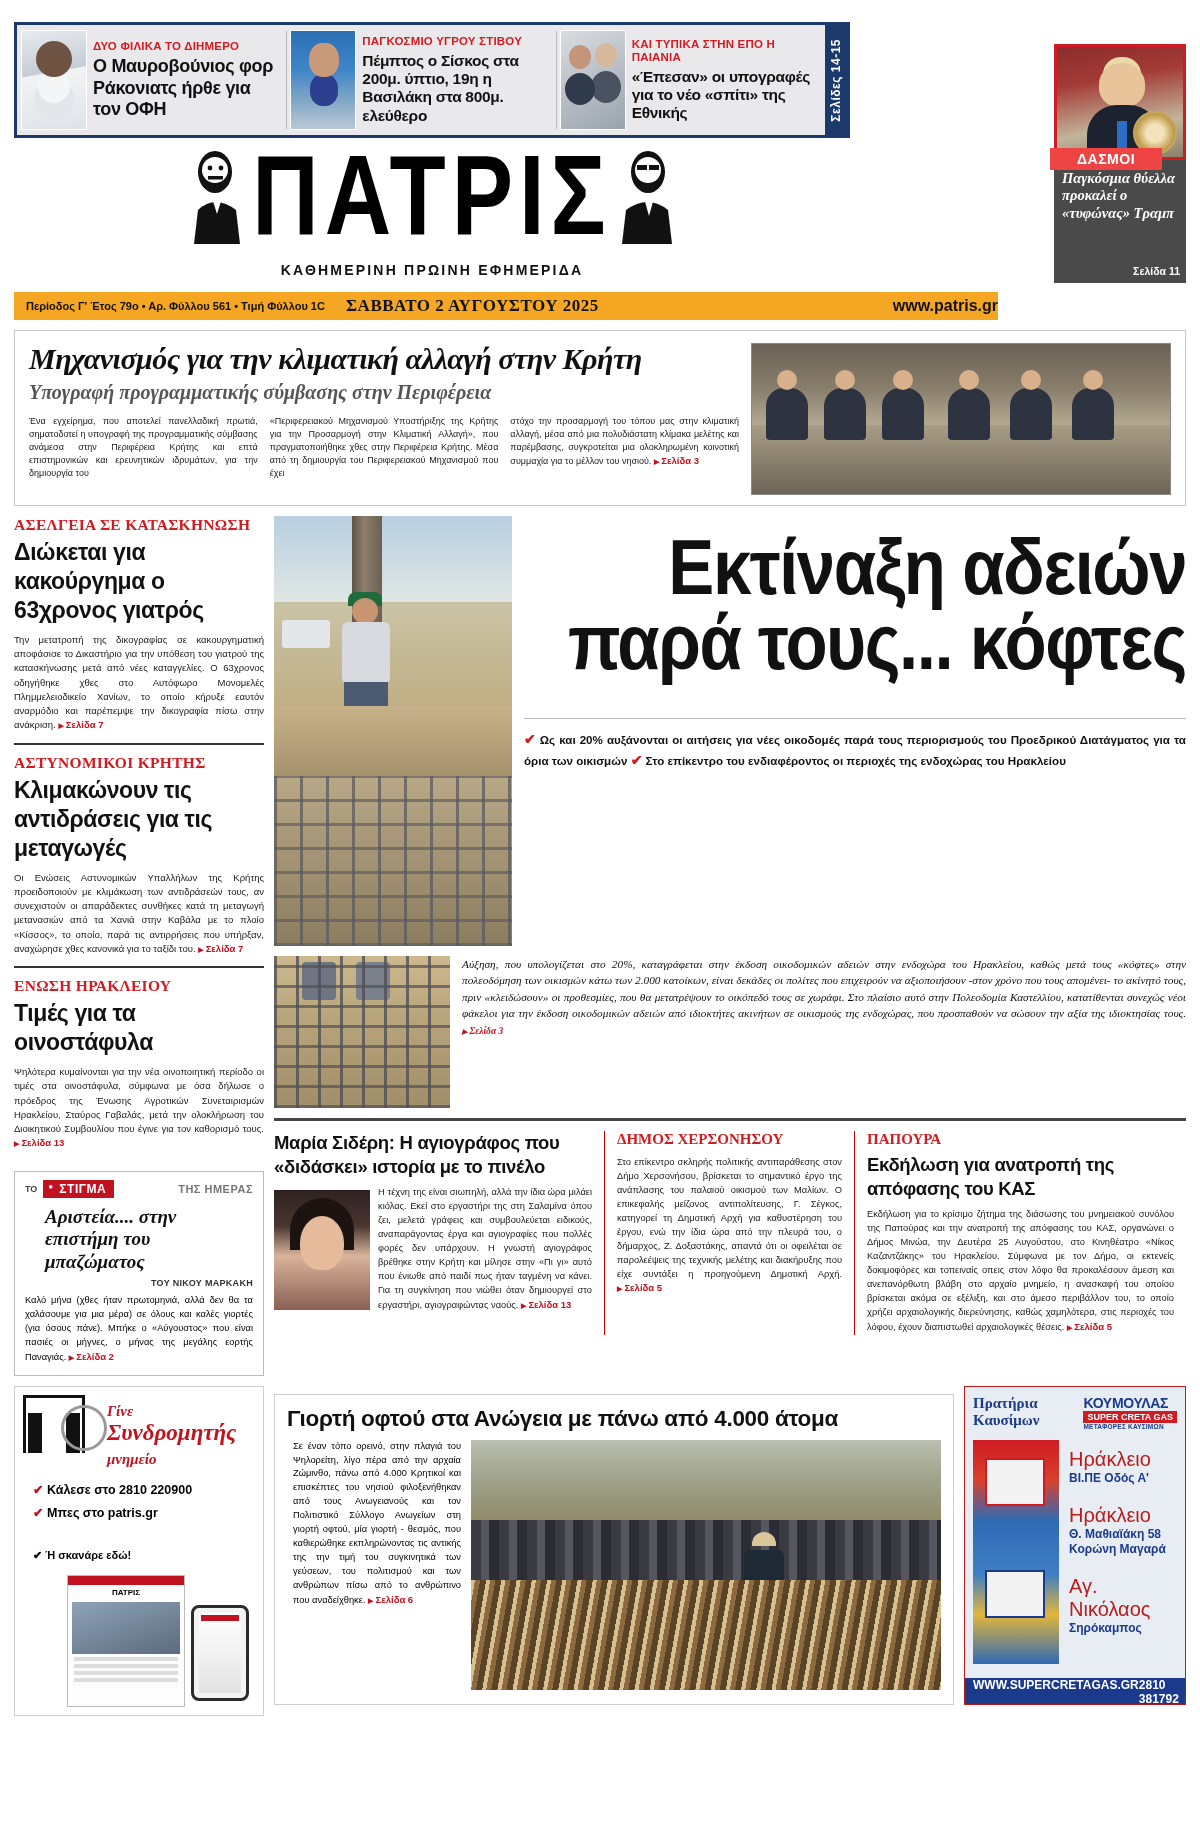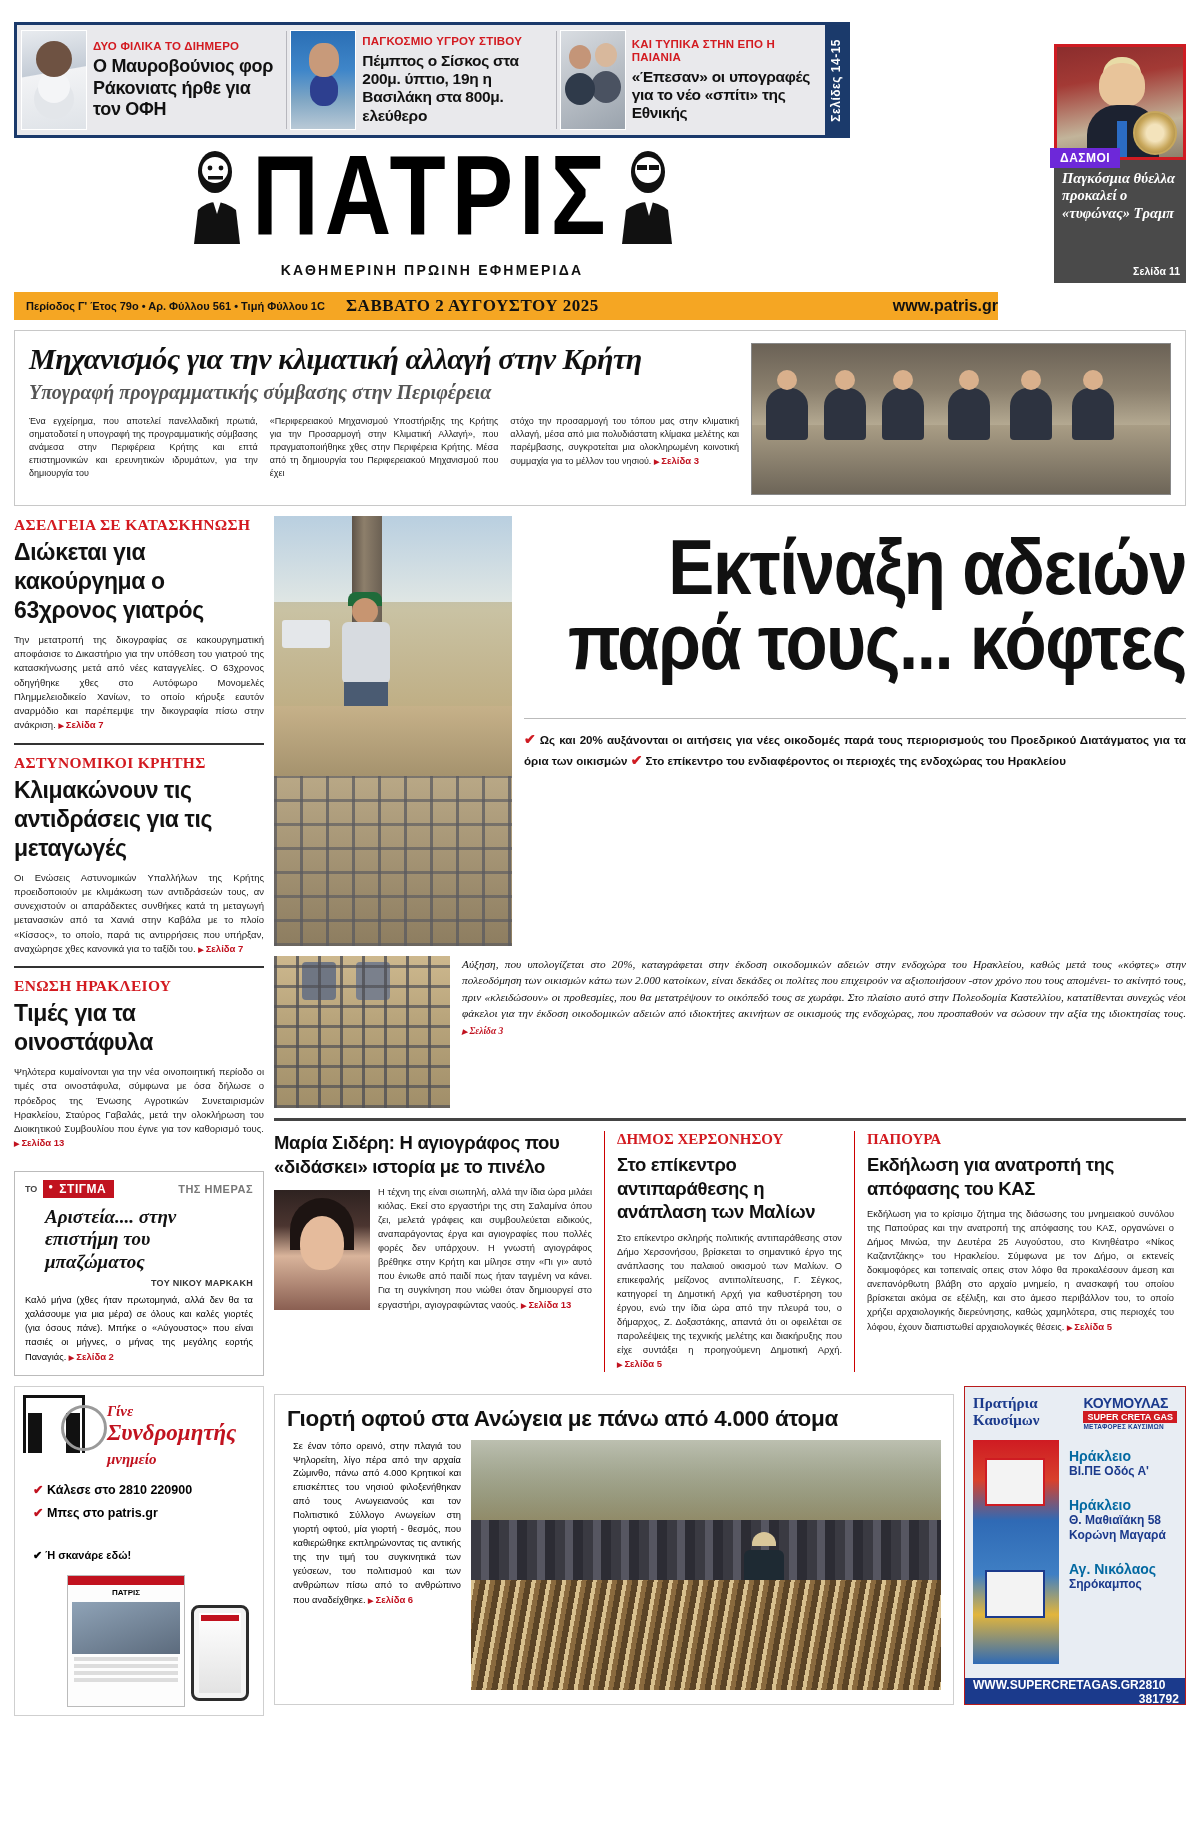--- a/index.html
+++ b/index.html
@@ -75,22 +75,22 @@
     content:""; position:absolute; left:30px; top:58px; width:72px; height:56px;
     background:#1c2230; border-radius: 30px 30px 0 0;
   }
   .trump-seal {
     position:absolute; right:6px; bottom:2px; width:44px; height:44px; border-radius:50%;
     background: radial-gradient(circle, #f3e3bb 30%, #c9a85c 60%, #8a6f32 100%);
     border:2px solid #c7a75b; z-index:3;
   }
   .trump-tie { position:absolute; left:60px; top:74px; width:10px; height:40px; background:#2b6cc4; z-index:4; }
   .dasmoi-tag {
-    position: absolute; left: -4px; top: 104px; background: #6d28d9; color: #fff;
-    font-weight: bold; font-size: 12px; padding: 3px 10px; letter-spacing: .5px; z-index: 5;
+    position: absolute; left: -4px; top: 104px; background: #ef4444; color: #fff;
+    font-weight: bold; font-size: 14px; padding: 3px 27px; letter-spacing: .5px; z-index: 5;
   }
   .trump-caption {
     margin-top: -6px; background: #4a4a4a; color: #fff; padding: 16px 8px 8px 8px;
     font-style: italic; font-weight: bold; font-size: 14.5px; line-height: 1.2; height: 112px;
     font-family: "Liberation Serif", serif;
   }
   .trump-page {
     background: #4a4a4a; color: #fff; font-size: 10.5px; font-weight: bold;
     text-align: right; padding: 0 6px 6px 0; margin-top: -1px;
   }
@@ -358,21 +358,21 @@
   .gas-logo .mt { color: #1b3a8c; font-size: 6.5px; font-weight: bold; letter-spacing: .2px; }
   .gas-body { position: relative; height: 270px; }
   .gas-strip {
     position:absolute; left: 8px; top: 6px; width: 86px; bottom: 40px;
     background: linear-gradient(180deg,#cf1b22 0%, #d8412c 18%, #2f6ab5 36%, #3f7fc4 60%, #e2b53c 78%, #2f6ab5 100%);
   }
   .gas-strip .pump { position:absolute; left:12px; top:18px; width:60px; height:48px; background:#f3f3f3; border:2px solid #cf1b22; }
   .gas-strip .pump2 { position:absolute; left:12px; top:130px; width:60px; height:48px; background:#f3f3f3; border:2px solid #1b3a8c; }
   .gas-locs { position: absolute; left: 104px; right: 8px; top: 14px; }
   .gas-loc { margin-bottom: 18px; }
-  .gas-city { color: #0369a1; font-weight: bold; font-size: 14px; }
+  .gas-city { color: #b91c1c; font-weight: normal; font-size: 20px; }
   .gas-addr { color: #1b3a8c; font-weight: bold; font-size: 12px; line-height: 1.25; }
   .gas-foot {
     position: absolute; left: 0; right: 0; bottom: 0; height: 26px; background: #1b3a8c;
     display: flex; justify-content: space-between; padding: 0 8px;
     color: #fff; font-size: 12px; font-weight: bold;
   }
 
   .bottom-row { display: flex; gap: 10px; width: 1172px; }
 </style>
 </head>
@@ -606,21 +606,20 @@
           <div class="tc-body">
             <div class="portrait">
               <div class="hair"></div>
             </div>
             <span>Η τέχνη της είναι σιωπηλή, αλλά την ίδια ώρα μιλάει κιόλας. Εκεί στο εργαστήρι της στη Σαλαμίνα όπου ζει, μελετά γράφεις και συμβουλεύεται ειδικούς, αναπαράγοντας έργα και αγιογραφίες που πολλές φορές δεν υπάρχουν. Η γνωστή αγιογράφος βρέθηκε στην Κρήτη και μίλησε στην «Πι γι» αυτό που ένιωθε από παιδί πως ήταν ταγμένη να κάνει. Για τη συγκίνηση που νιώθει όταν δημιουργεί στο εργαστήρι, αγιογραφώντας ναούς.</span>
             <span class="pagelink">Σελίδα 13</span>
           </div>
         </div>
         <div class="tc">
           <div class="tc-kicker">ΔΗΜΟΣ ΧΕΡΣΟΝΗΣΟΥ</div>
-          <div class="tc-head">Στο επίκεντρο αντιπαράθεσης η ανάπλαση των Μαλίων</div>
           <div class="tc-body">
             <span>Στο επίκεντρο σκληρής πολιτικής αντιπαράθεσης στον Δήμο Χερσονήσου, βρίσκεται το σημαντικό έργο της ανάπλασης του παλαιού οικισμού των Μαλίων. Ο επικεφαλής μείζονος αντιπολίτευσης, Γ. Σέγκος, κατηγορεί τη Δημοτική Αρχή για καθυστέρηση του έργου, ενώ την ίδια ώρα από την πλευρά του, ο δήμαρχος, Ζ. Δοξαστάκης, απαντά ότι οι οφειλέται σε παρολεέψεις της τεχνικής μελέτης και διακήρυξης που είχε συντάξει η προηγούμενη Δημοτική Αρχή.</span>
             <span class="pagelink">Σελίδα 5</span>
           </div>
         </div>
         <div class="tc">
           <div class="tc-kicker">ΠΑΠΟΥΡΑ</div>
           <div class="tc-head">Εκδήλωση για ανατροπή της απόφασης του ΚΑΣ</div>
           <div class="tc-body">
             <span>Εκδήλωση για το κρίσιμο ζήτημα της διάσωσης του μνημειακού συνόλου της Παπούρας και την ανατροπή της απόφασης του ΚΑΣ, οργανώνει ο Δήμος Μινώα, την Δευτέρα 25 Αυγούστου, στο Κινηθέατρο «Νίκος Καζαντζάκης» του Ηρακλείου. Σύμφωνα με τον Δήμο, οι εκτενείς δοκιμοφόρες και τοπειναίς οπεις στον λόφο θα προκαλέσουν άμεση και ανεπανόρθωτη βλάβη στο αρχαίο μνημείο, η ανασκαφή του οποίου βρίσκεται ακόμα σε εξέλιξη, και στο άμεσο περιβάλλον του, το οποίο χρήζει αρχαιολογικής διερεύνησης, καθώς χαμηλότερα, στις περιοχές του λόφου, έχουν διαπιστωθεί αρχαιολογικές θέσεις.</span>

